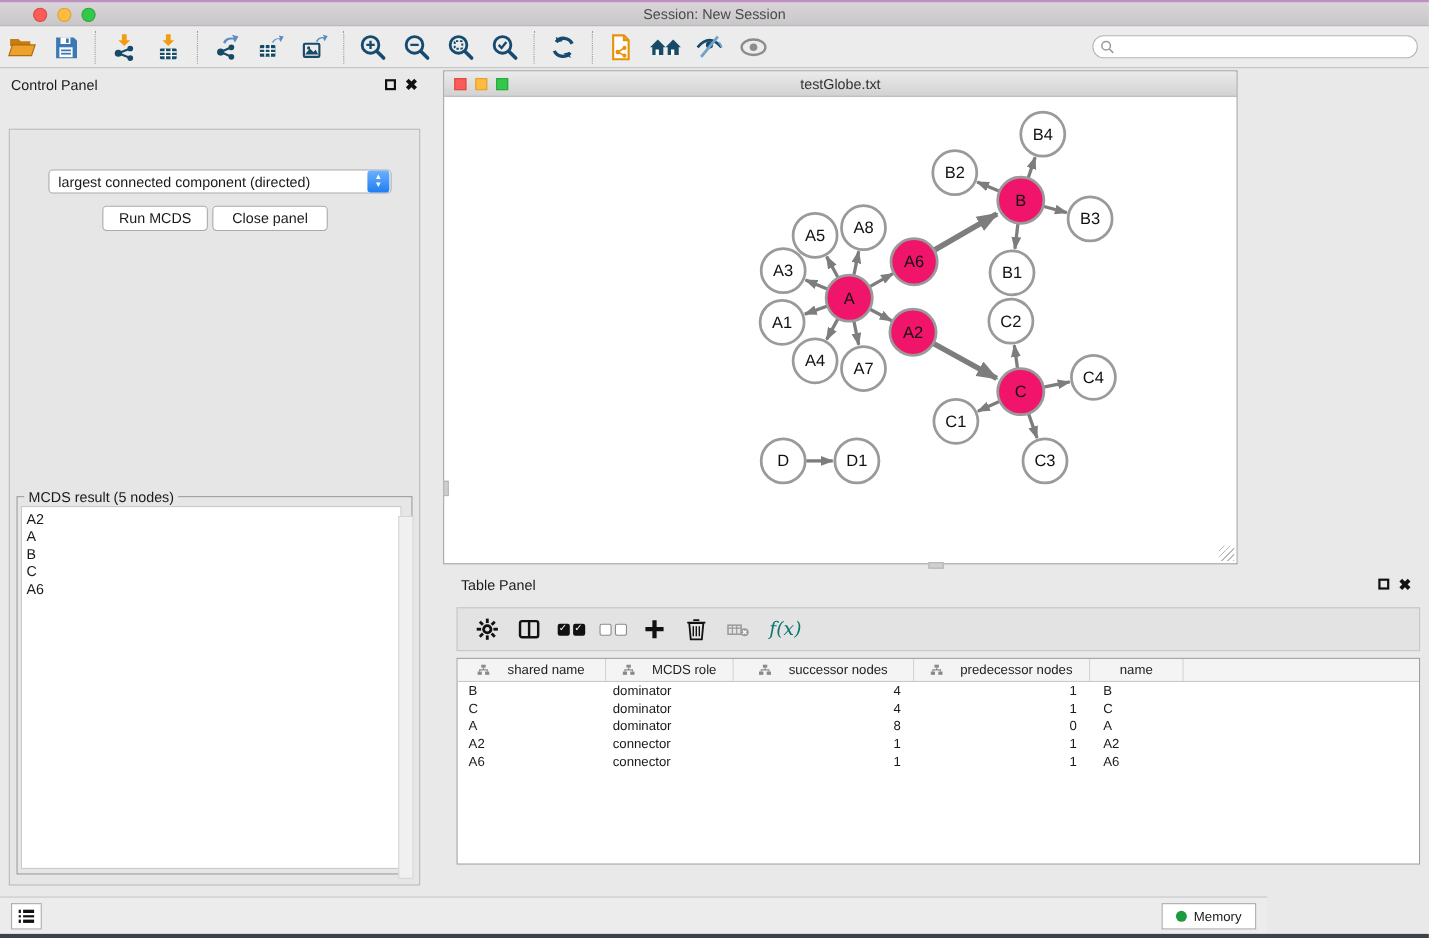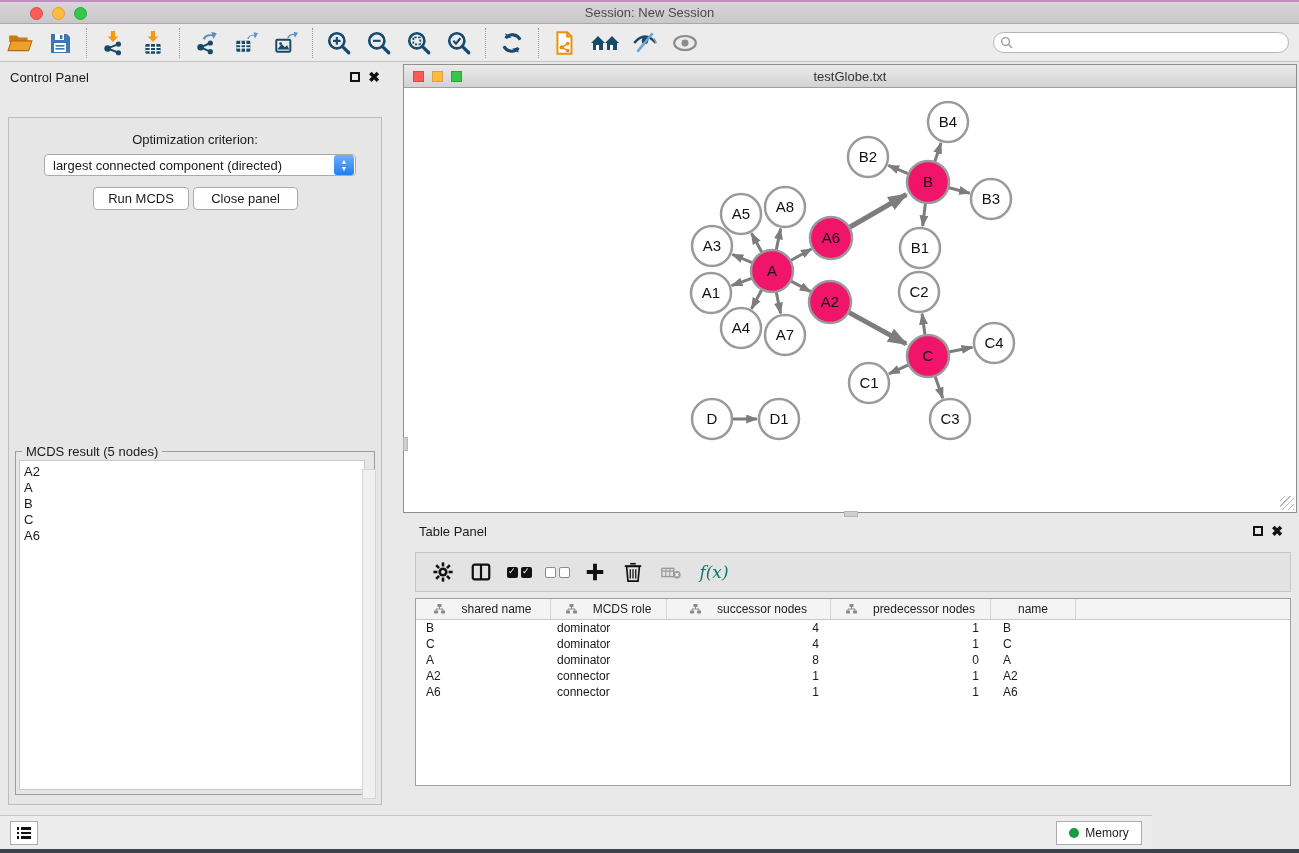--- a/index.html
+++ b/index.html
@@ -52,21 +52,21 @@
     font-size:13px; display:flex; align-items:center; justify-content:center; cursor:pointer; }
   #run-btn { left:84px; top:69px; width:96px; }
   #closep-btn { left:184px; top:69px; width:105px; }
   .fieldset { position:absolute; left:6px; top:333px; width:360px; height:344px; border:1px solid #9d9d9d; }
   .fieldset-legend { position:absolute; left:6px; top:-8px; background:#e6e6e6; padding:0 4px; font-size:13px; }
   .result-list { position:absolute; left:3px; top:8px; width:346px; height:330px; background:#fff;
     border:1px solid #c9c9c9; font-size:13px; padding:3px 0 0 4px; line-height:16px; }
   .result-scroll { position:absolute; right:-12px; top:8px; width:14px; height:330px; background:#f0f0f0; border:1px solid #d5d5d5; }
 
   
-  .net-window { position:absolute; left:403px; top:64px; width:894px; height:449px;
+  .net-window { position:absolute; left:403px; top:64px; width:722px; height:449px;
     border:1px solid #8f8f8f; background:#fff; }
   .net-titlebar { height:23px; background:linear-gradient(#ebebeb,#d2d2d2); border-bottom:1px solid #9f9f9f; position:relative; }
   .net-traffic { position:absolute; left:9px; top:6px; display:flex; gap:8px; }
   .net-traffic .dot { width:11px; height:11px; }
   .net-title { width:100%; text-align:center; padding-top:4px; font-size:13px; color:#333; }
   .net-canvas { position:relative; width:100%; height:424px; background:#fff; }
   .resize-grip { position:absolute; right:2px; bottom:2px; width:14px; height:14px;
     background:repeating-linear-gradient(135deg, transparent 0 3px, #b9b9b9 3px 4px); }
   .split-handle-left { position:absolute; left:-1px; top:372px; width:5px; height:14px; background:#cfcfcf; border:1px solid #b5b5b5; }
   .split-handle-bottom { position:absolute; left:440px; bottom:-5px; width:14px; height:6px; background:#cfcfcf; border:1px solid #b5b5b5; }
@@ -276,21 +276,20 @@
 
 <div class="control-panel">
   <div class="cp-header">
     <span class="cp-title">Control Panel</span>
     <span class="cp-win-btns">
       <span class="float-box"></span>
       <span class="close-x">✖</span>
     </span>
   </div>
   <div class="cp-content">
-    <div class="opt-label">Optimization criterion:</div>
     <div class="combo">
       <span class="combo-text">largest connected component (directed)</span>
       <span class="combo-spin">
           <span>▲</span>
           <span>▼</span>
         </span>
     </div>
     <div class="btn" id="run-btn">Run MCDS</div>
     <div class="btn" id="closep-btn">Close panel</div>
     <div class="fieldset">

